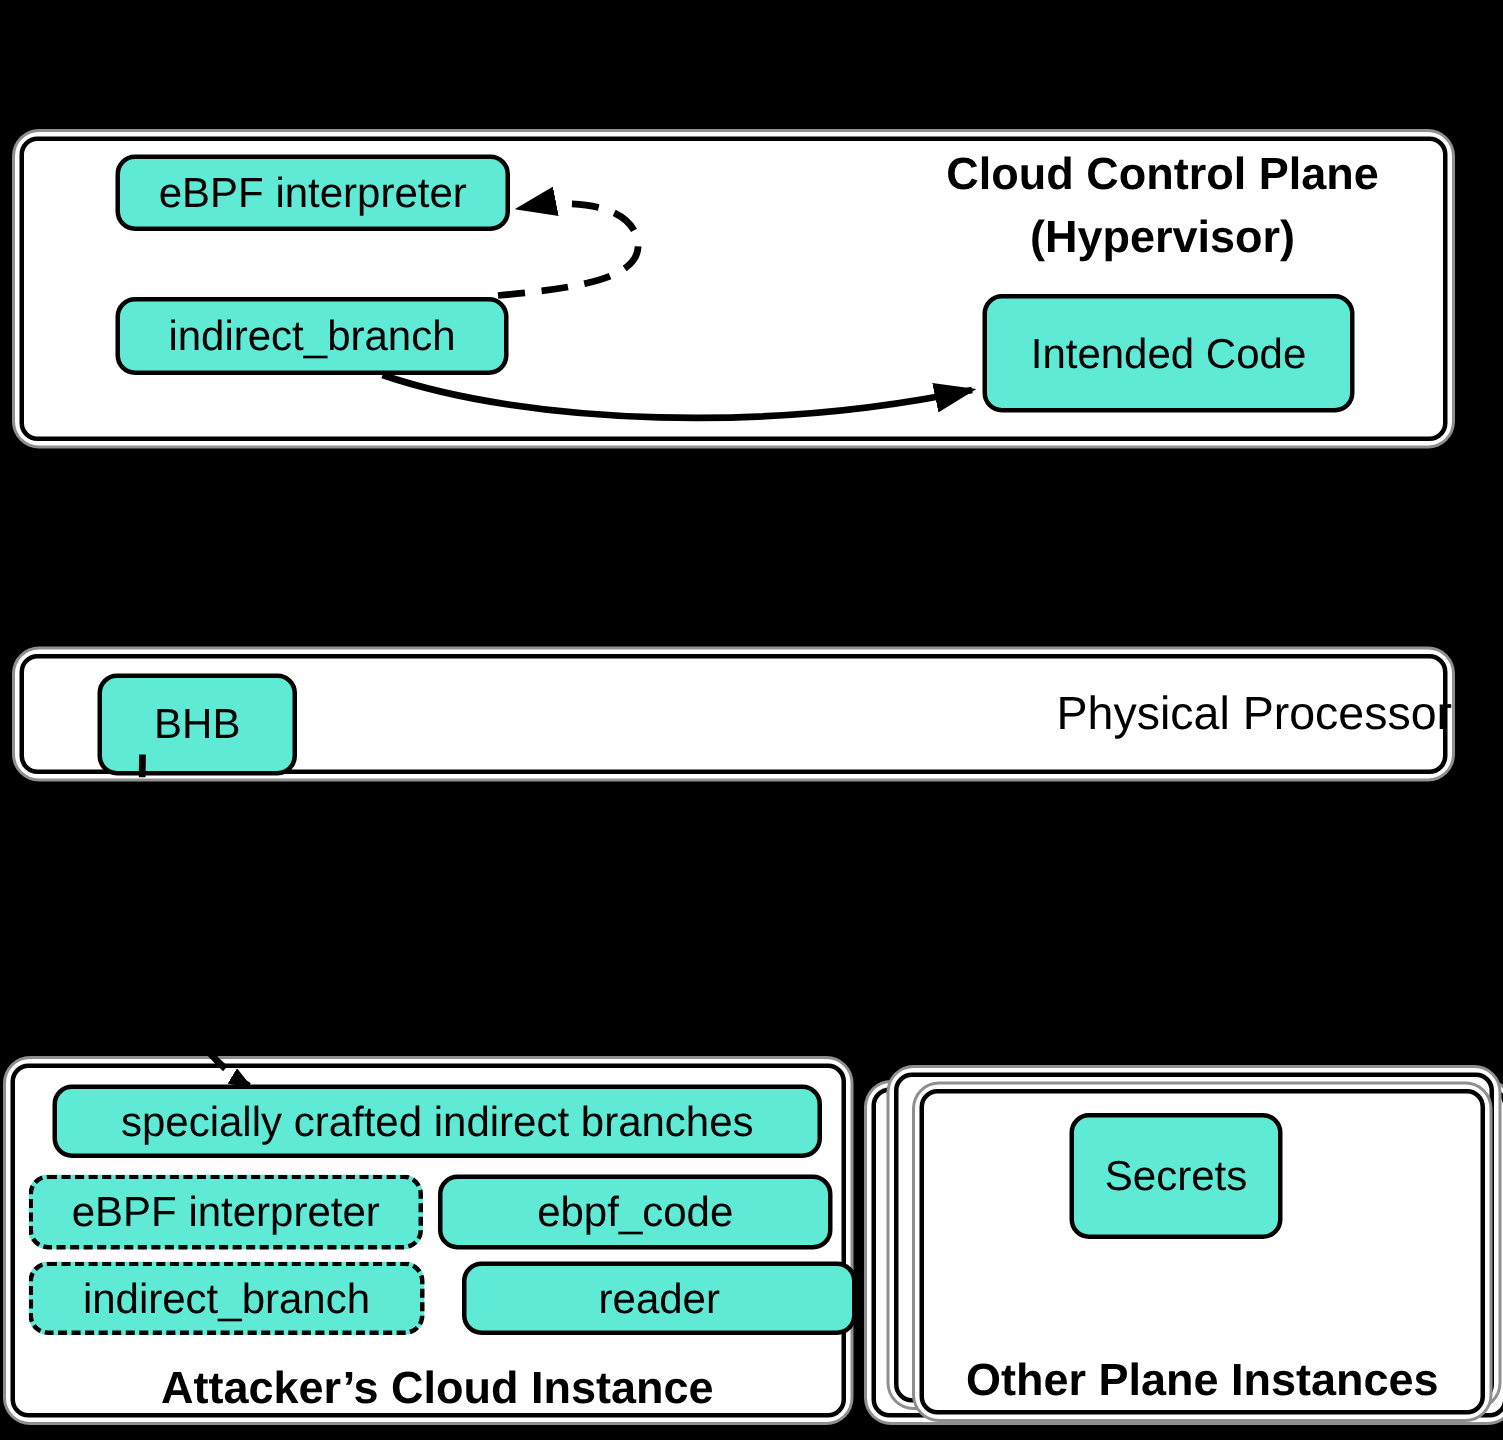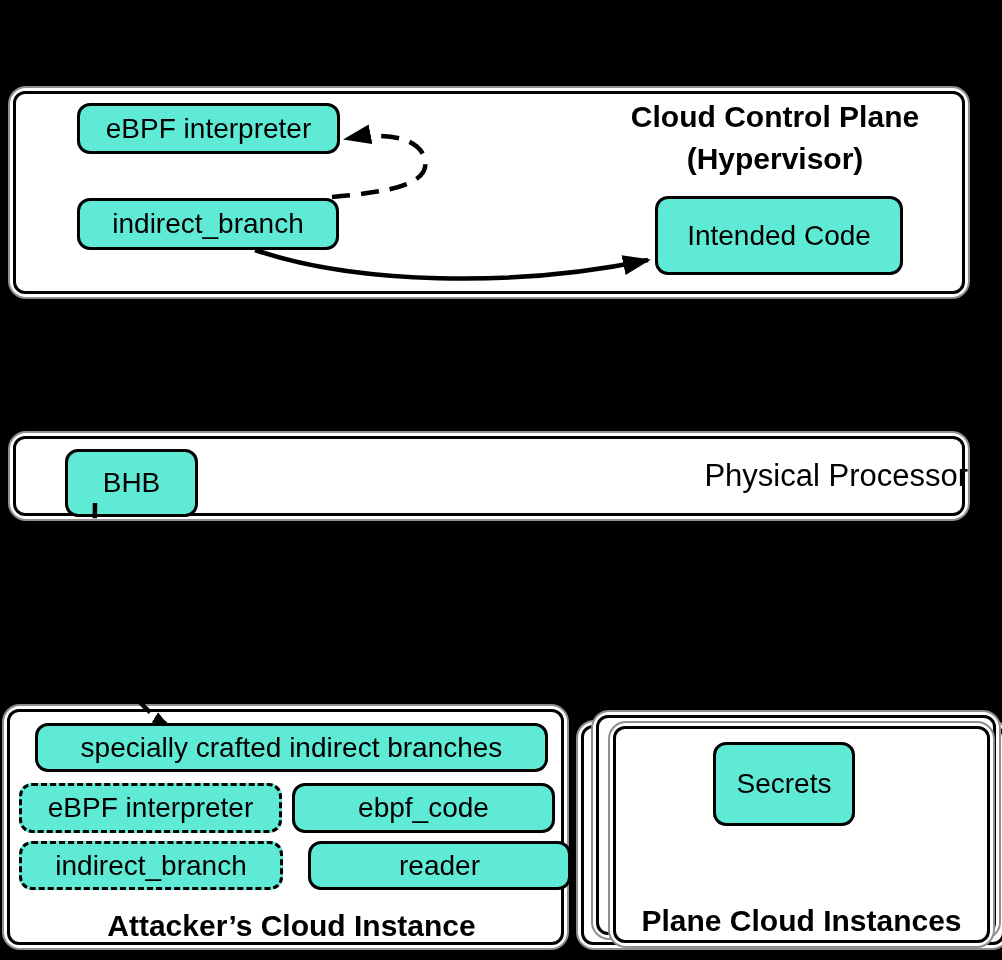--- a/index.html
+++ b/index.html
@@ -78,21 +78,21 @@
     <div class="inner-border"></div>
   </div>
   <div class="card" style="left:610px;top:703px;width:383px;height:223px;z-index:3;margin-top:20px;">
     <div class="inner-border"></div>
 
     <div class="node" style="left:103px;top:19px;width:142px;height:84px;">
       <span>Secrets</span>
     </div>
 
     <div class="card-caption" style="top:182px;">
-      <span>Plane Cloud Instances</span>
+      <span>Other Plane Instances</span>
     </div>
   </div>
 
   <div class="card" style="left:4px;top:706px;width:563px;height:242px;z-index:4;">
     <div class="inner-border"></div>
 
     <div class="node" style="left:31px;top:17px;width:513px;height:49px;">
       <span>specially crafted indirect branches</span>
     </div>
 

